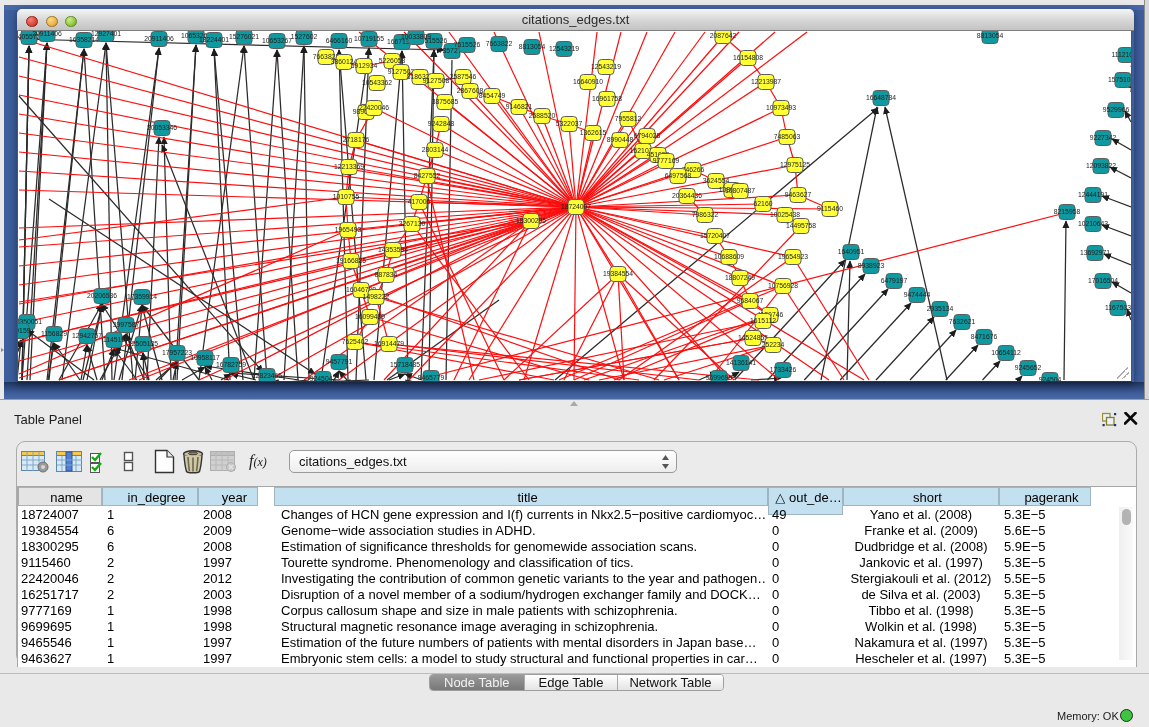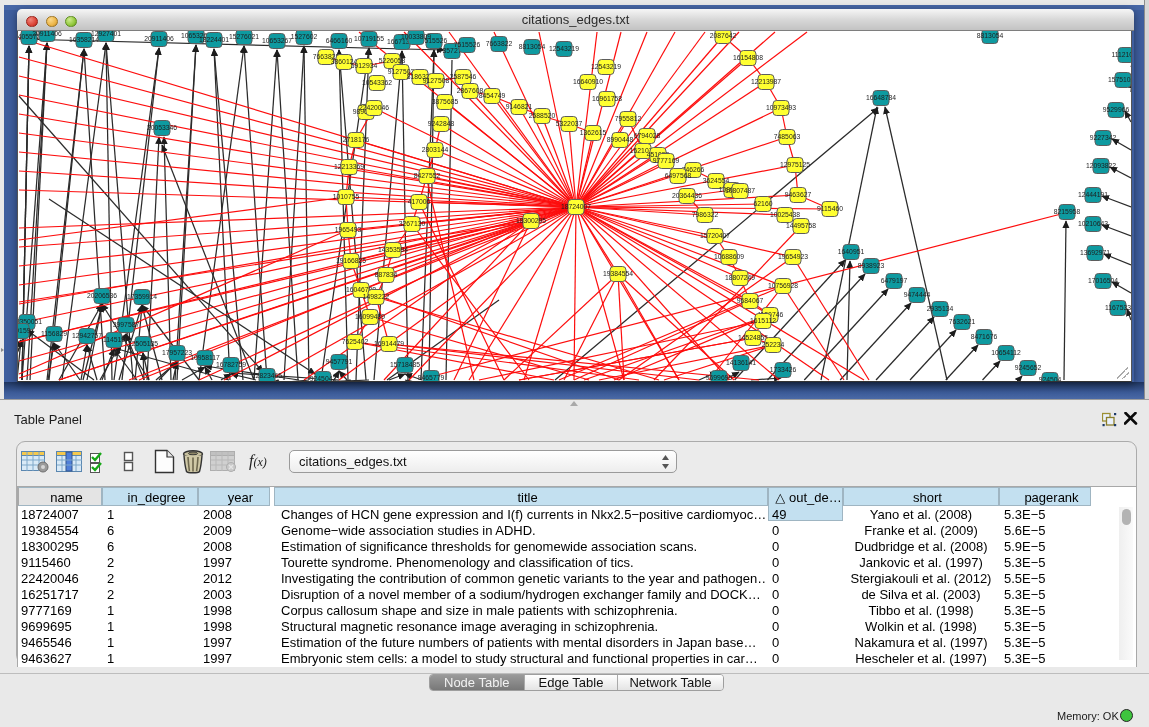--- a/index.html
+++ b/index.html
@@ -963,23 +963,23 @@
         <path d="M4.5 0 L8 5 H1 Z" fill="#555"></path>
         <path d="M4.5 14 L1 9 H8 Z" fill="#555"></path>
       </svg>
   </div>
 </div>
 
 <div style="position:absolute;left:17px;top:486px;width:1120px;height:181px;background:#fff;border:1px solid #a8a8a8;border-bottom:none"></div>
 <div style="font-size:13px;color:#000">
 <div style="position:absolute;left:18px;top:487px;width:84px;height:19px;line-height:19px;text-align:center;background:#e4e4e4;border:1px solid #9fb5c2;border-left:1px solid #a8a8a8;box-sizing:border-box;overflow:hidden;white-space:nowrap;padding-left:13px">name</div>
     <div style="position:absolute;left:102px;top:487px;width:96px;height:19px;line-height:19px;text-align:center;background:#c3e0f0;border:1px solid #9fb5c2;border-left:1px solid #9fb5c2;box-sizing:border-box;overflow:hidden;white-space:nowrap;padding-left:13px">in_degree</div>
-    <div style="position:absolute;left:198px;top:487px;width:72px;height:19px;line-height:19px;text-align:center;background:#c3e0f0;border:1px solid #9fb5c2;border-left:1px solid #9fb5c2;box-sizing:border-box;overflow:hidden;white-space:nowrap;padding-left:13px">year</div>
+    <div style="position:absolute;left:198px;top:487px;width:60px;height:19px;line-height:19px;text-align:center;background:#c3e0f0;border:1px solid #9fb5c2;border-left:1px solid #9fb5c2;box-sizing:border-box;overflow:hidden;white-space:nowrap;padding-left:13px">year</div>
     <div style="position:absolute;left:274px;top:487px;width:494px;height:19px;line-height:19px;text-align:center;background:#c3e0f0;border:1px solid #9fb5c2;border-left:1px solid #9fb5c2;box-sizing:border-box;overflow:hidden;white-space:nowrap;padding-left:13px">title</div>
-    <div style="position:absolute;left:768px;top:487px;width:75px;height:34px;line-height:19px;text-align:center;background:#c3e0f0;border:1px solid #9fb5c2;border-left:1px solid #9fb5c2;box-sizing:border-box;overflow:hidden;white-space:nowrap;padding-left:6px">△ out_de…</div>
+    <div style="position:absolute;left:768px;top:487px;width:75px;height:28px;line-height:19px;text-align:center;background:#c3e0f0;border:1px solid #9fb5c2;border-left:1px solid #9fb5c2;box-sizing:border-box;overflow:hidden;white-space:nowrap;padding-left:6px">△ out_de…</div>
     <div style="position:absolute;left:843px;top:487px;width:156px;height:19px;line-height:19px;text-align:center;background:#c3e0f0;border:1px solid #9fb5c2;border-left:1px solid #9fb5c2;box-sizing:border-box;overflow:hidden;white-space:nowrap;padding-left:13px">short</div>
     <div style="position:absolute;left:999px;top:487px;width:92px;height:19px;line-height:19px;text-align:center;background:#c3e0f0;border:1px solid #9fb5c2;border-left:1px solid #9fb5c2;box-sizing:border-box;overflow:hidden;white-space:nowrap;padding-left:13px">pagerank</div>
 <div style="position:absolute;left:21px;top:507px;width:80px;height:16px;line-height:16px;overflow:hidden;white-space:nowrap">18724007</div>
     <div style="position:absolute;left:107px;top:507px;width:90px;height:16px;line-height:16px;overflow:hidden;white-space:nowrap">1</div>
     <div style="position:absolute;left:203px;top:507px;width:70px;height:16px;line-height:16px;overflow:hidden;white-space:nowrap">2008</div>
     <div style="position:absolute;left:281px;top:507px;width:486px;height:16px;line-height:16px;overflow:hidden;white-space:nowrap">Changes of HCN gene expression and I(f) currents in Nkx2.5−positive cardiomyoc…</div>
     <div style="position:absolute;left:772px;top:507px;width:70px;height:16px;line-height:16px;overflow:hidden;white-space:nowrap">49</div>
     <div style="position:absolute;left:843px;top:507px;width:156px;height:16px;line-height:16px;text-align:center;overflow:hidden;white-space:nowrap">Yano et al. (2008)</div>
     <div style="position:absolute;left:1004px;top:507px;width:86px;height:16px;line-height:16px;overflow:hidden;white-space:nowrap">5.3E−5</div>
 <div style="position:absolute;left:21px;top:523px;width:80px;height:16px;line-height:16px;overflow:hidden;white-space:nowrap">19384554</div>

